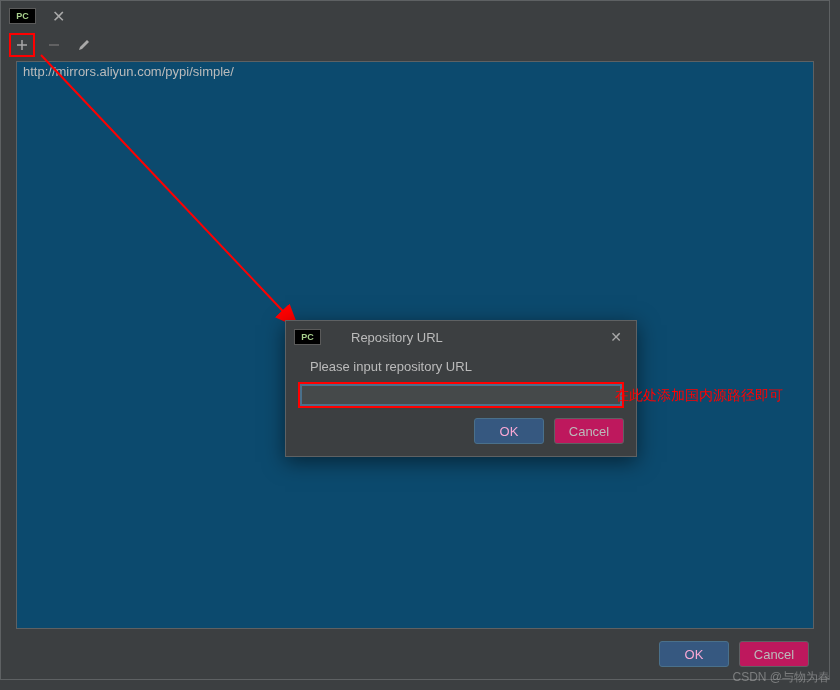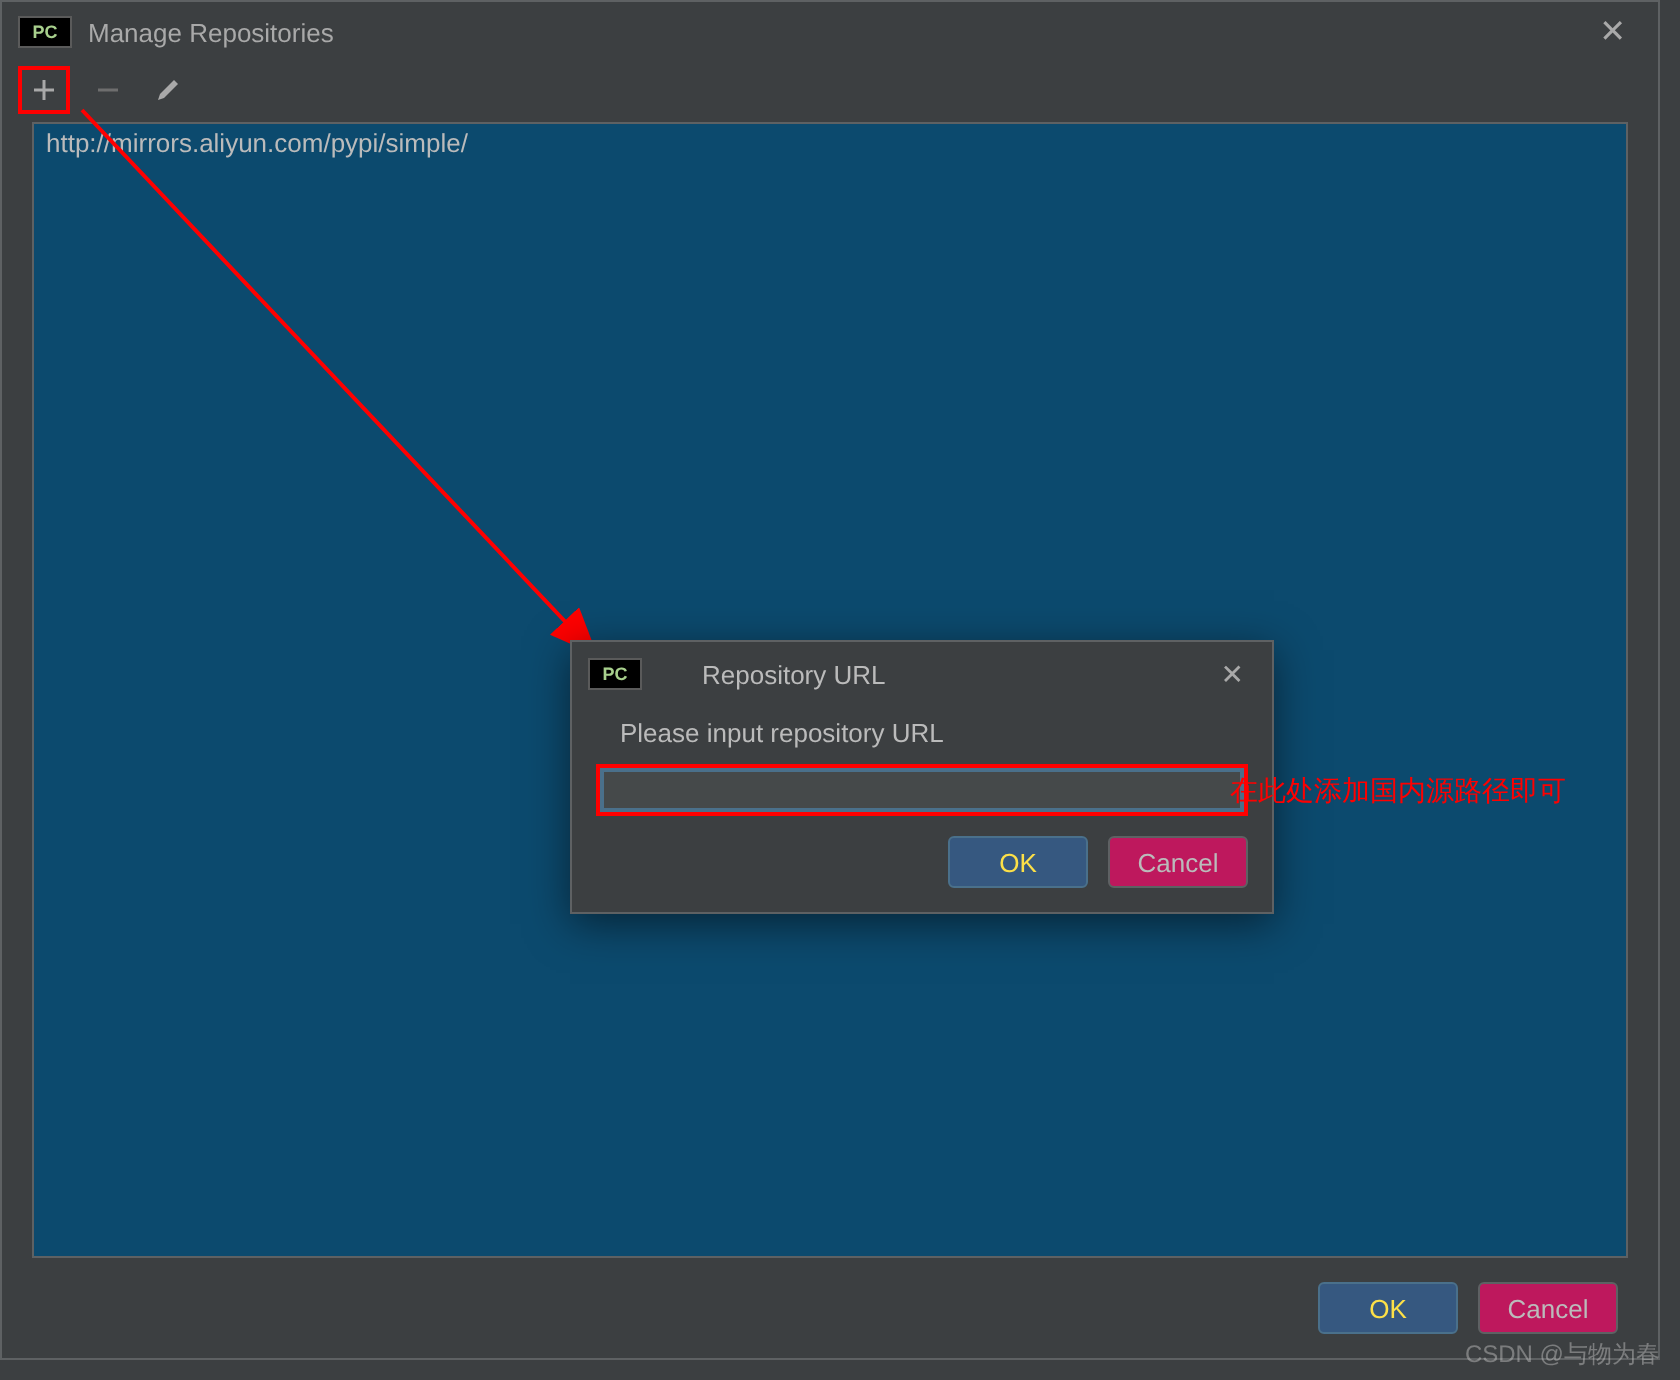--- a/index.html
+++ b/index.html
@@ -116,21 +116,21 @@
       align-items: center;
       justify-content: center;
       cursor: pointer;
       border: 1px solid #5e6163;
       background: #be185d;
       color: #bbbbbb;
     }
     .btn-primary {
       background: #365880;
       border: 1px solid #4a708b;
-      color: #fde047;
+      color: #f9a8d4;
     }
     .modal {
       position: absolute;
       top: 320px;
       left: 285px;
       width: 352px;
       background: #3c3f41;
       border: 1px solid #5e6163;
       box-shadow: 0 5px 20px rgba(0,0,0,0.5);
       padding-bottom: 12px;
@@ -201,21 +201,20 @@
     }
   </style>
 </head>
 <body>
 
 <div class="main-window">
   <div class="titlebar">
     <div class="app-icon">
       <span class="app-icon-text">PC</span>
     </div>
-    <div class="title-text">Manage Repositories</div>
     <div class="close-x">✕</div>
   </div>
 
   <div class="toolbar">
     <div class="tool-btn add-btn" title="Add">
       <svg width="14" height="14" viewBox="0 0 14 14">
           <line x1="7" y1="2" x2="7" y2="12" stroke-width="1.5"></line>
           <line x1="2" y1="7" x2="12" y2="7" stroke-width="1.5"></line>
         </svg>
     </div>

